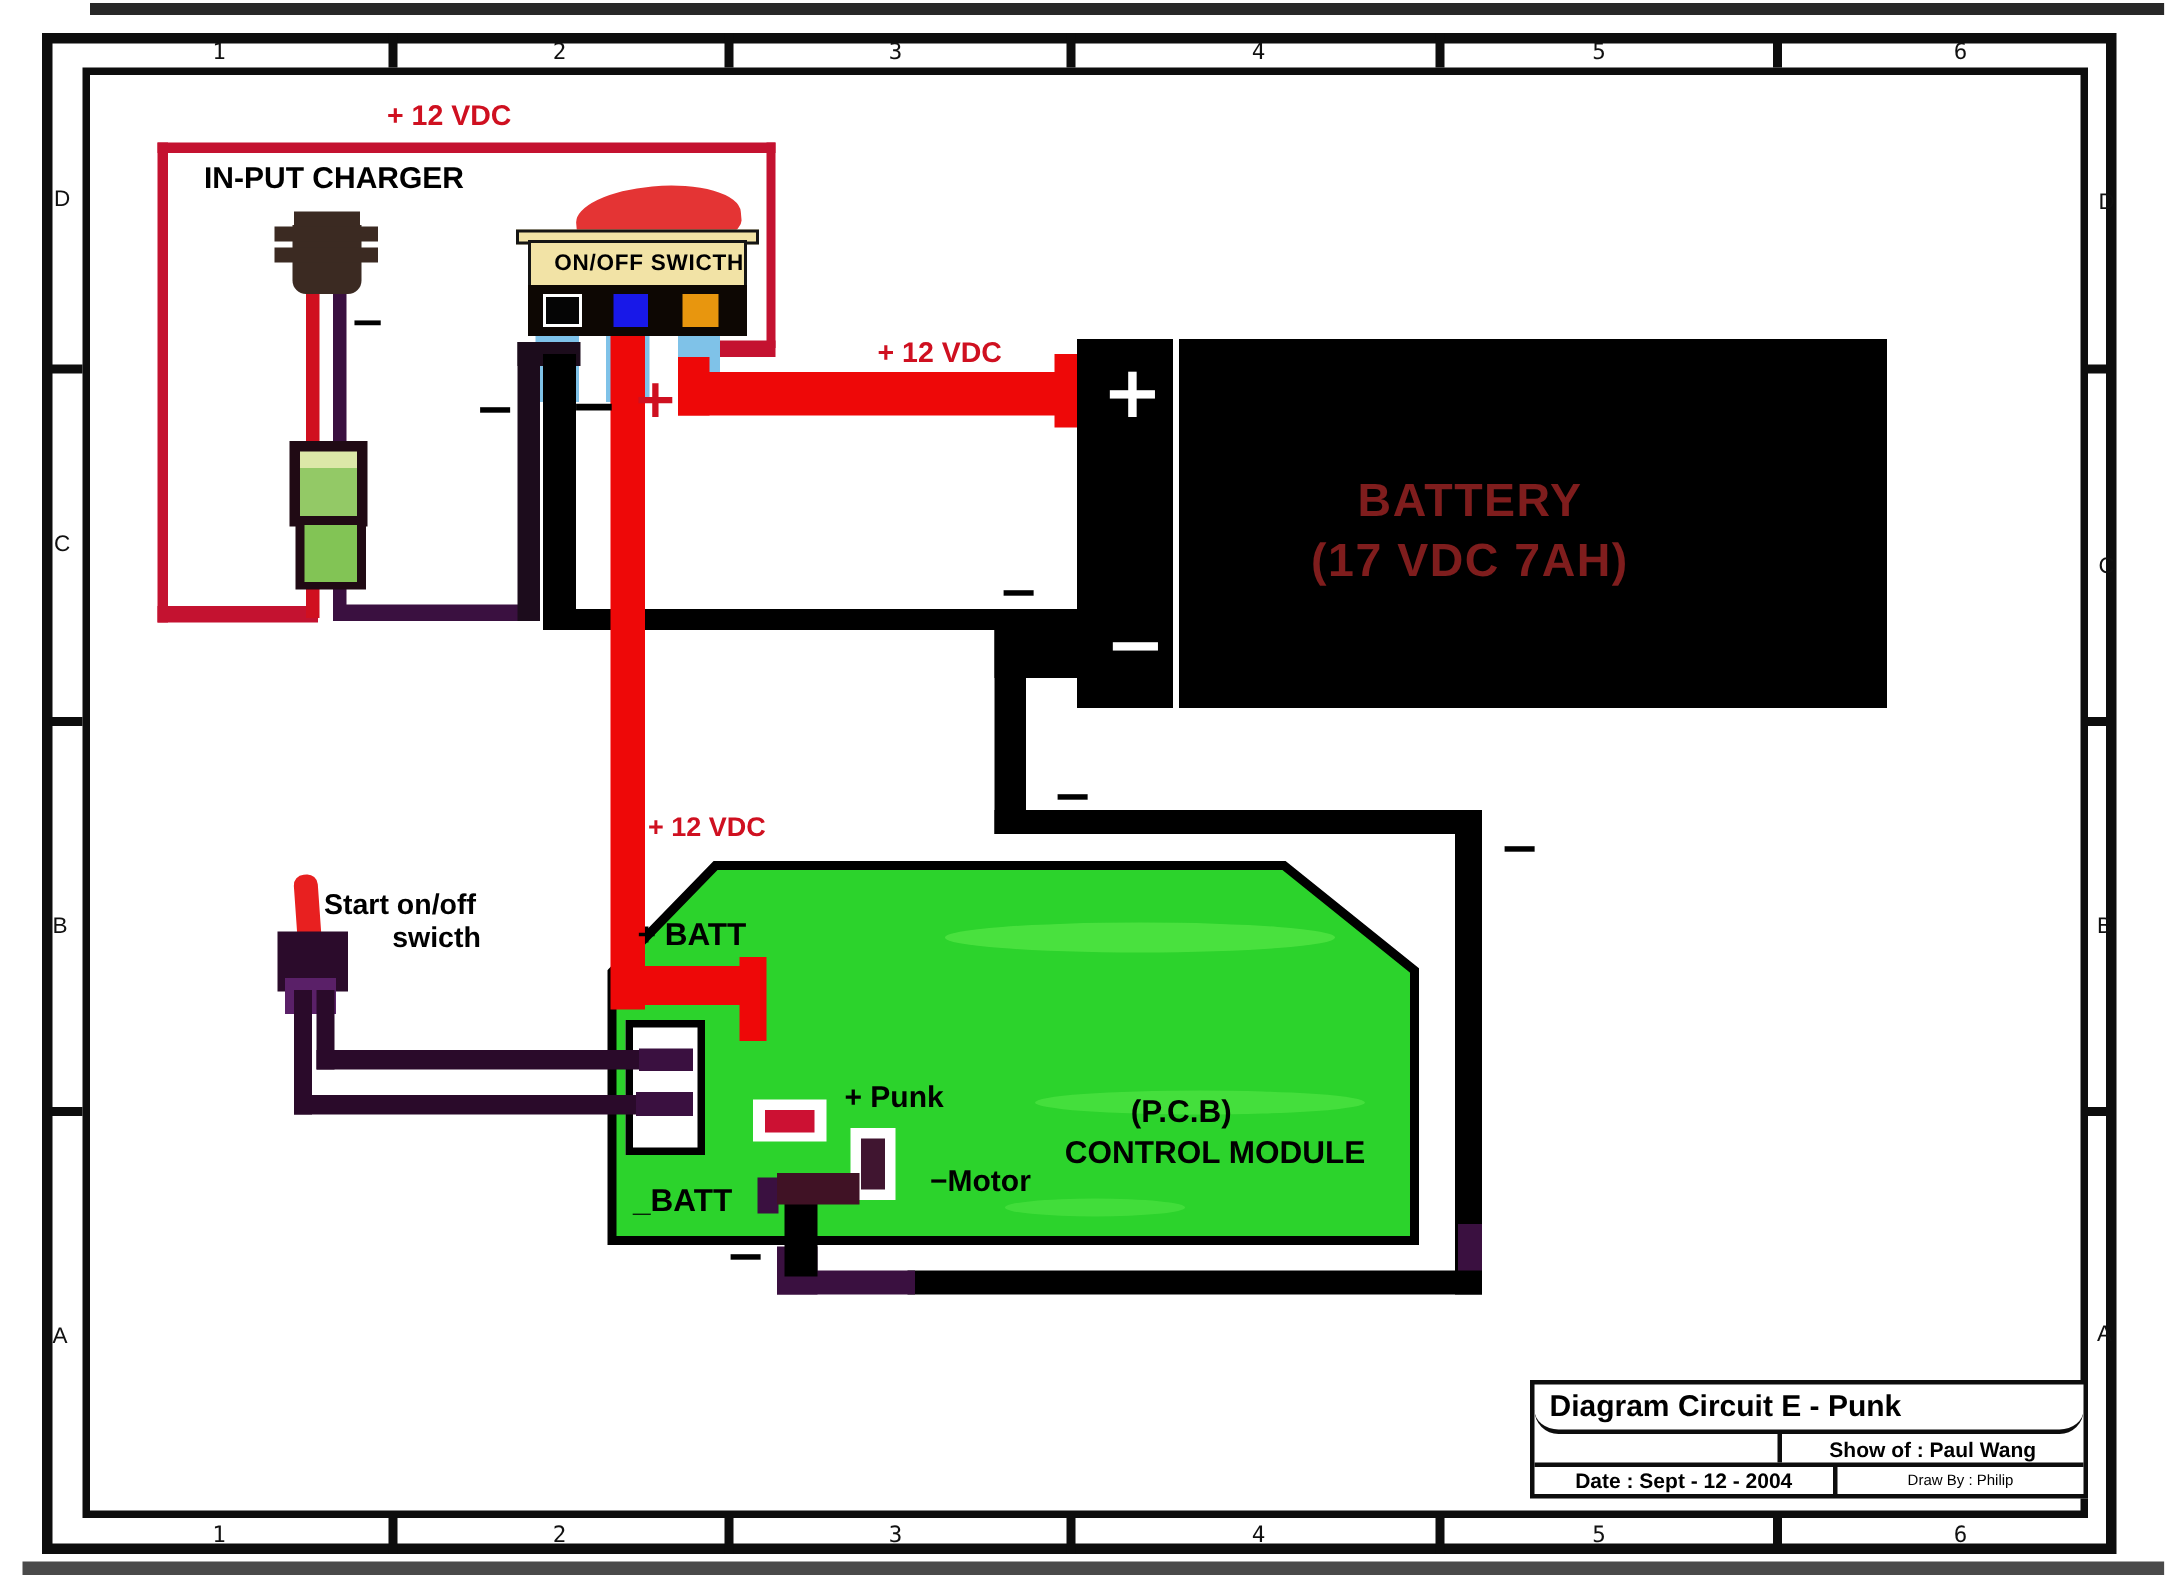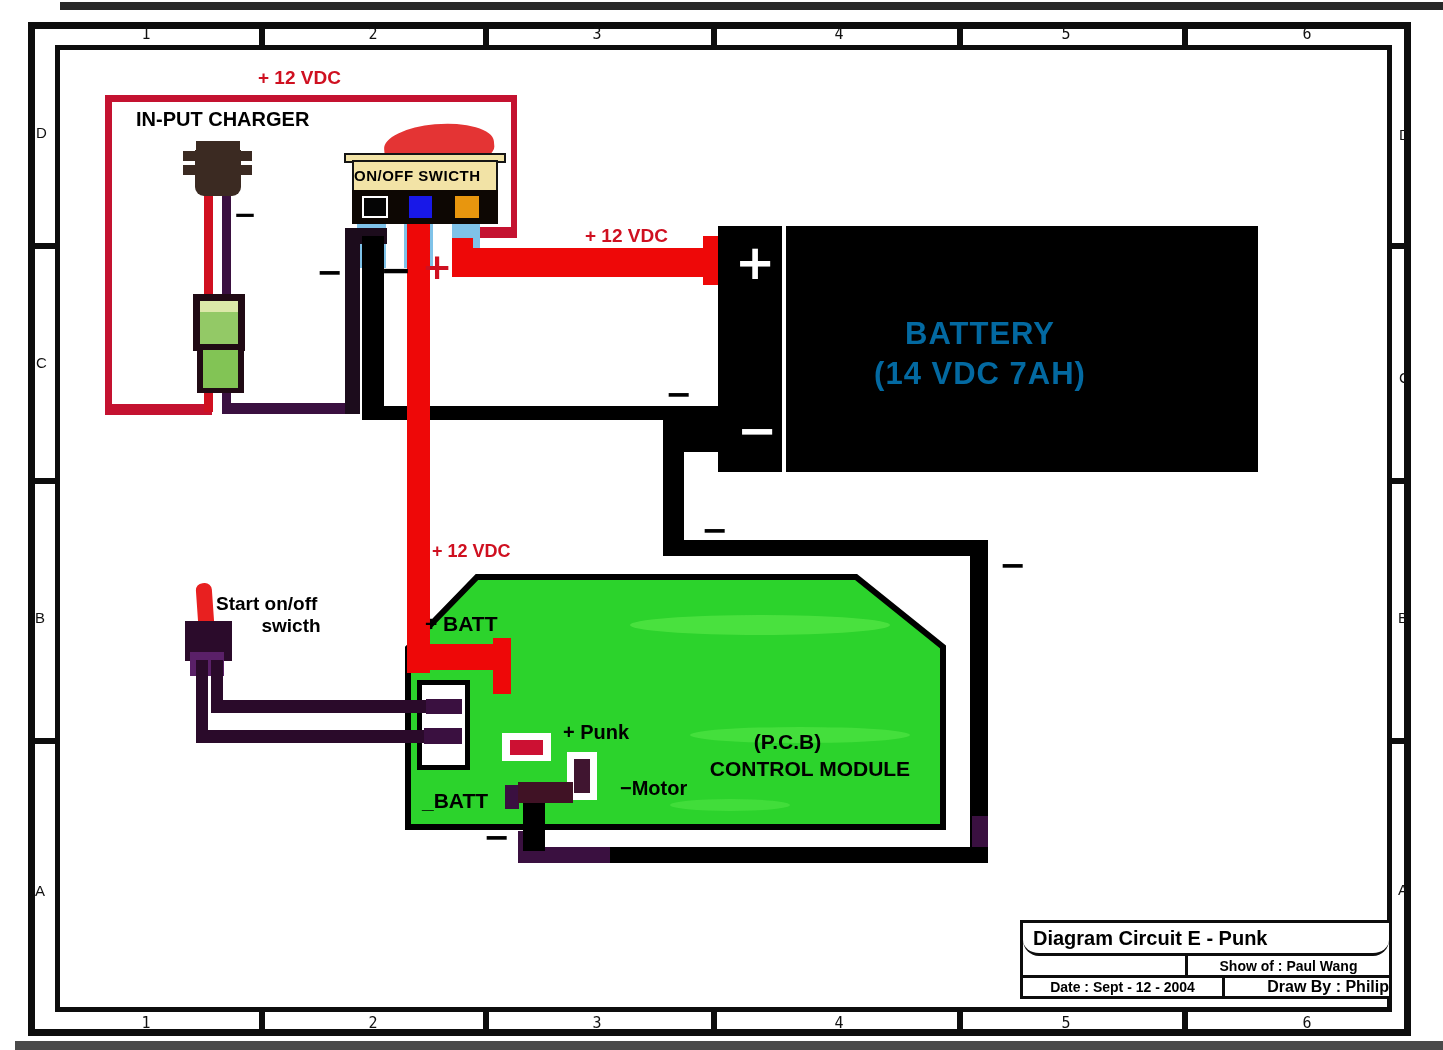--- a/index.html
+++ b/index.html
@@ -17,21 +17,21 @@
   .tick{position:absolute;background:#0d0d0d;}
   .tb{position:absolute;left:1020px;top:920px;width:372px;height:79px;background:#fff;
       border:3px solid #0d0d0d;box-sizing:border-box;}
   .tb-row1{height:30px;border-bottom:3px solid #0d0d0d;display:flex;align-items:center;
            padding-left:10px;font-weight:bold;font-size:20px;border-radius:16px;}
   .tb-row2{height:19px;border-bottom:3px solid #0d0d0d;display:flex;}
   .tb-row3{height:18px;display:flex;}
   .tb-cell-l2{width:162px;border-right:3px solid #0d0d0d;}
   .tb-cell-r2{flex:1;display:flex;align-items:center;justify-content:center;font-size:14px;font-weight:bold;}
   .tb-cell-l3{width:199px;border-right:3px solid #0d0d0d;display:flex;align-items:center;justify-content:center;font-size:14px;font-weight:bold;}
-  .tb-cell-r3{flex:1;display:flex;align-items:center;justify-content:flex-end;font-size:16px;font-weight:bold;}
+  .tb-cell-r3{flex:1;display:flex;align-items:center;justify-content:center;font-size:10px;font-weight:normal;}
 </style>
 </head>
 <body>
 
 <div class="canvas">
 
   <div class="abs" style="left:60px;top:2px;width:1383px;height:8px;background:#282828;"></div>
   <div class="abs" style="left:15px;top:1041px;width:1428px;height:9px;background:#4a4a4a;"></div>
 
   <div class="abs" style="left:28px;top:22px;width:1383px;height:1014px;border:7px solid #0d0d0d;box-sizing:border-box;"></div>
@@ -104,21 +104,21 @@
   <div class="abs" style="left:183px;top:165px;width:69px;height:10px;background:#3b2a22;"></div>
 
   <div class="abs" style="left:193px;top:294px;width:52px;height:57px;background:#200a14;"></div>
   <div class="abs" style="left:200px;top:301px;width:38px;height:11px;background:#dce8a8;"></div>
   <div class="abs" style="left:200px;top:312px;width:38px;height:34px;background:#93c966;"></div>
   <div class="abs" style="left:197px;top:344px;width:47px;height:49px;background:#200a14;"></div>
   <div class="abs" style="left:203px;top:350px;width:35px;height:38px;background:#82c455;"></div>
 
   <div class="abs" style="left:384px;top:124px;width:110px;height:42px;background:#e43434;border-radius:55% 60% 40% 45%;transform:rotate(-5deg);"></div>
   <div class="abs" style="left:344px;top:153px;width:162px;height:10px;background:#f2e3a6;border:2px solid #151515;box-sizing:border-box;"></div>
-  <div class="abs" style="left:352px;top:160px;width:146px;height:32px;background:#f2e3a6;border:2px solid #151515;box-sizing:border-box;text-align:left;">
+  <div class="abs" style="left:352px;top:160px;width:146px;height:32px;background:#f2e3a6;border:2px solid #151515;box-sizing:border-box;text-align:right;">
     <span class="lbl" style="position:static;font-size:15px;line-height:27px;letter-spacing:0.5px;">ON/OFF SWICTH</span>
   </div>
   <div class="abs" style="left:352px;top:190px;width:146px;height:34px;background:#0d0703;"></div>
   <div class="abs" style="left:362px;top:196px;width:26px;height:22px;background:#050505;border:2px solid #fff;box-sizing:border-box;"></div>
   <div class="abs" style="left:409px;top:196px;width:23px;height:22px;background:#1818e8;"></div>
   <div class="abs" style="left:455px;top:196px;width:24px;height:22px;background:#e8960e;"></div>
   <div class="abs" style="left:357px;top:224px;width:29px;height:44px;background:#7fc2e8;"></div>
   <div class="abs" style="left:404px;top:224px;width:29px;height:44px;background:#7fc2e8;"></div>
   <div class="abs" style="left:452px;top:224px;width:28px;height:30px;background:#7fc2e8;"></div>
 
@@ -132,23 +132,23 @@
   <div class="wire" style="left:493px;top:638px;width:18px;height:56px;background:#ee0808;"></div>
 
   <div class="wire" style="left:452px;top:238px;width:21px;height:39px;background:#ee0808;"></div>
   <div class="wire" style="left:452px;top:248px;width:255px;height:29px;background:#ee0808;"></div>
   <div class="wire" style="left:703px;top:236px;width:27px;height:49px;background:#ee0808;"></div>
 
   <div class="abs" style="left:718px;top:226px;width:64px;height:246px;background:#000;"></div>
   <div class="abs" style="left:786px;top:226px;width:472px;height:246px;background:#000;"></div>
   <div class="sign" style="left:733px;top:240px;width:44px;height:44px;font-size:48px;color:#fff;">+</div>
   <div class="sign" style="left:735px;top:408px;width:44px;height:44px;font-size:48px;color:#fff;">−</div>
-  <div class="abs" style="left:810px;top:314px;width:340px;text-align:center;color:#0369a1;font-weight:bold;font-size:31px;line-height:40px;letter-spacing:1px;">
+  <div class="abs" style="left:810px;top:314px;width:340px;text-align:center;color:#7f1d1d;font-weight:bold;font-size:31px;line-height:40px;letter-spacing:1px;">
     <div>BATTERY</div>
-    <div>(14 VDC 7AH)</div>
+    <div>(17 VDC 7AH)</div>
   </div>
 
   <div class="wire" style="left:663px;top:418px;width:59px;height:34px;background:#000;"></div>
   <div class="wire" style="left:663px;top:418px;width:21px;height:138px;background:#000;"></div>
   <div class="wire" style="left:663px;top:540px;width:325px;height:16px;background:#000;"></div>
   <div class="wire" style="left:970px;top:540px;width:18px;height:323px;background:#000;"></div>
   <div class="wire" style="left:972px;top:816px;width:16px;height:34px;background:#3a1040;"></div>
   <div class="wire" style="left:605px;top:847px;width:383px;height:16px;background:#000;"></div>
   <div class="wire" style="left:518px;top:847px;width:92px;height:16px;background:#3a1040;"></div>
   <div class="wire" style="left:518px;top:831px;width:27px;height:32px;background:#3a1040;"></div>

